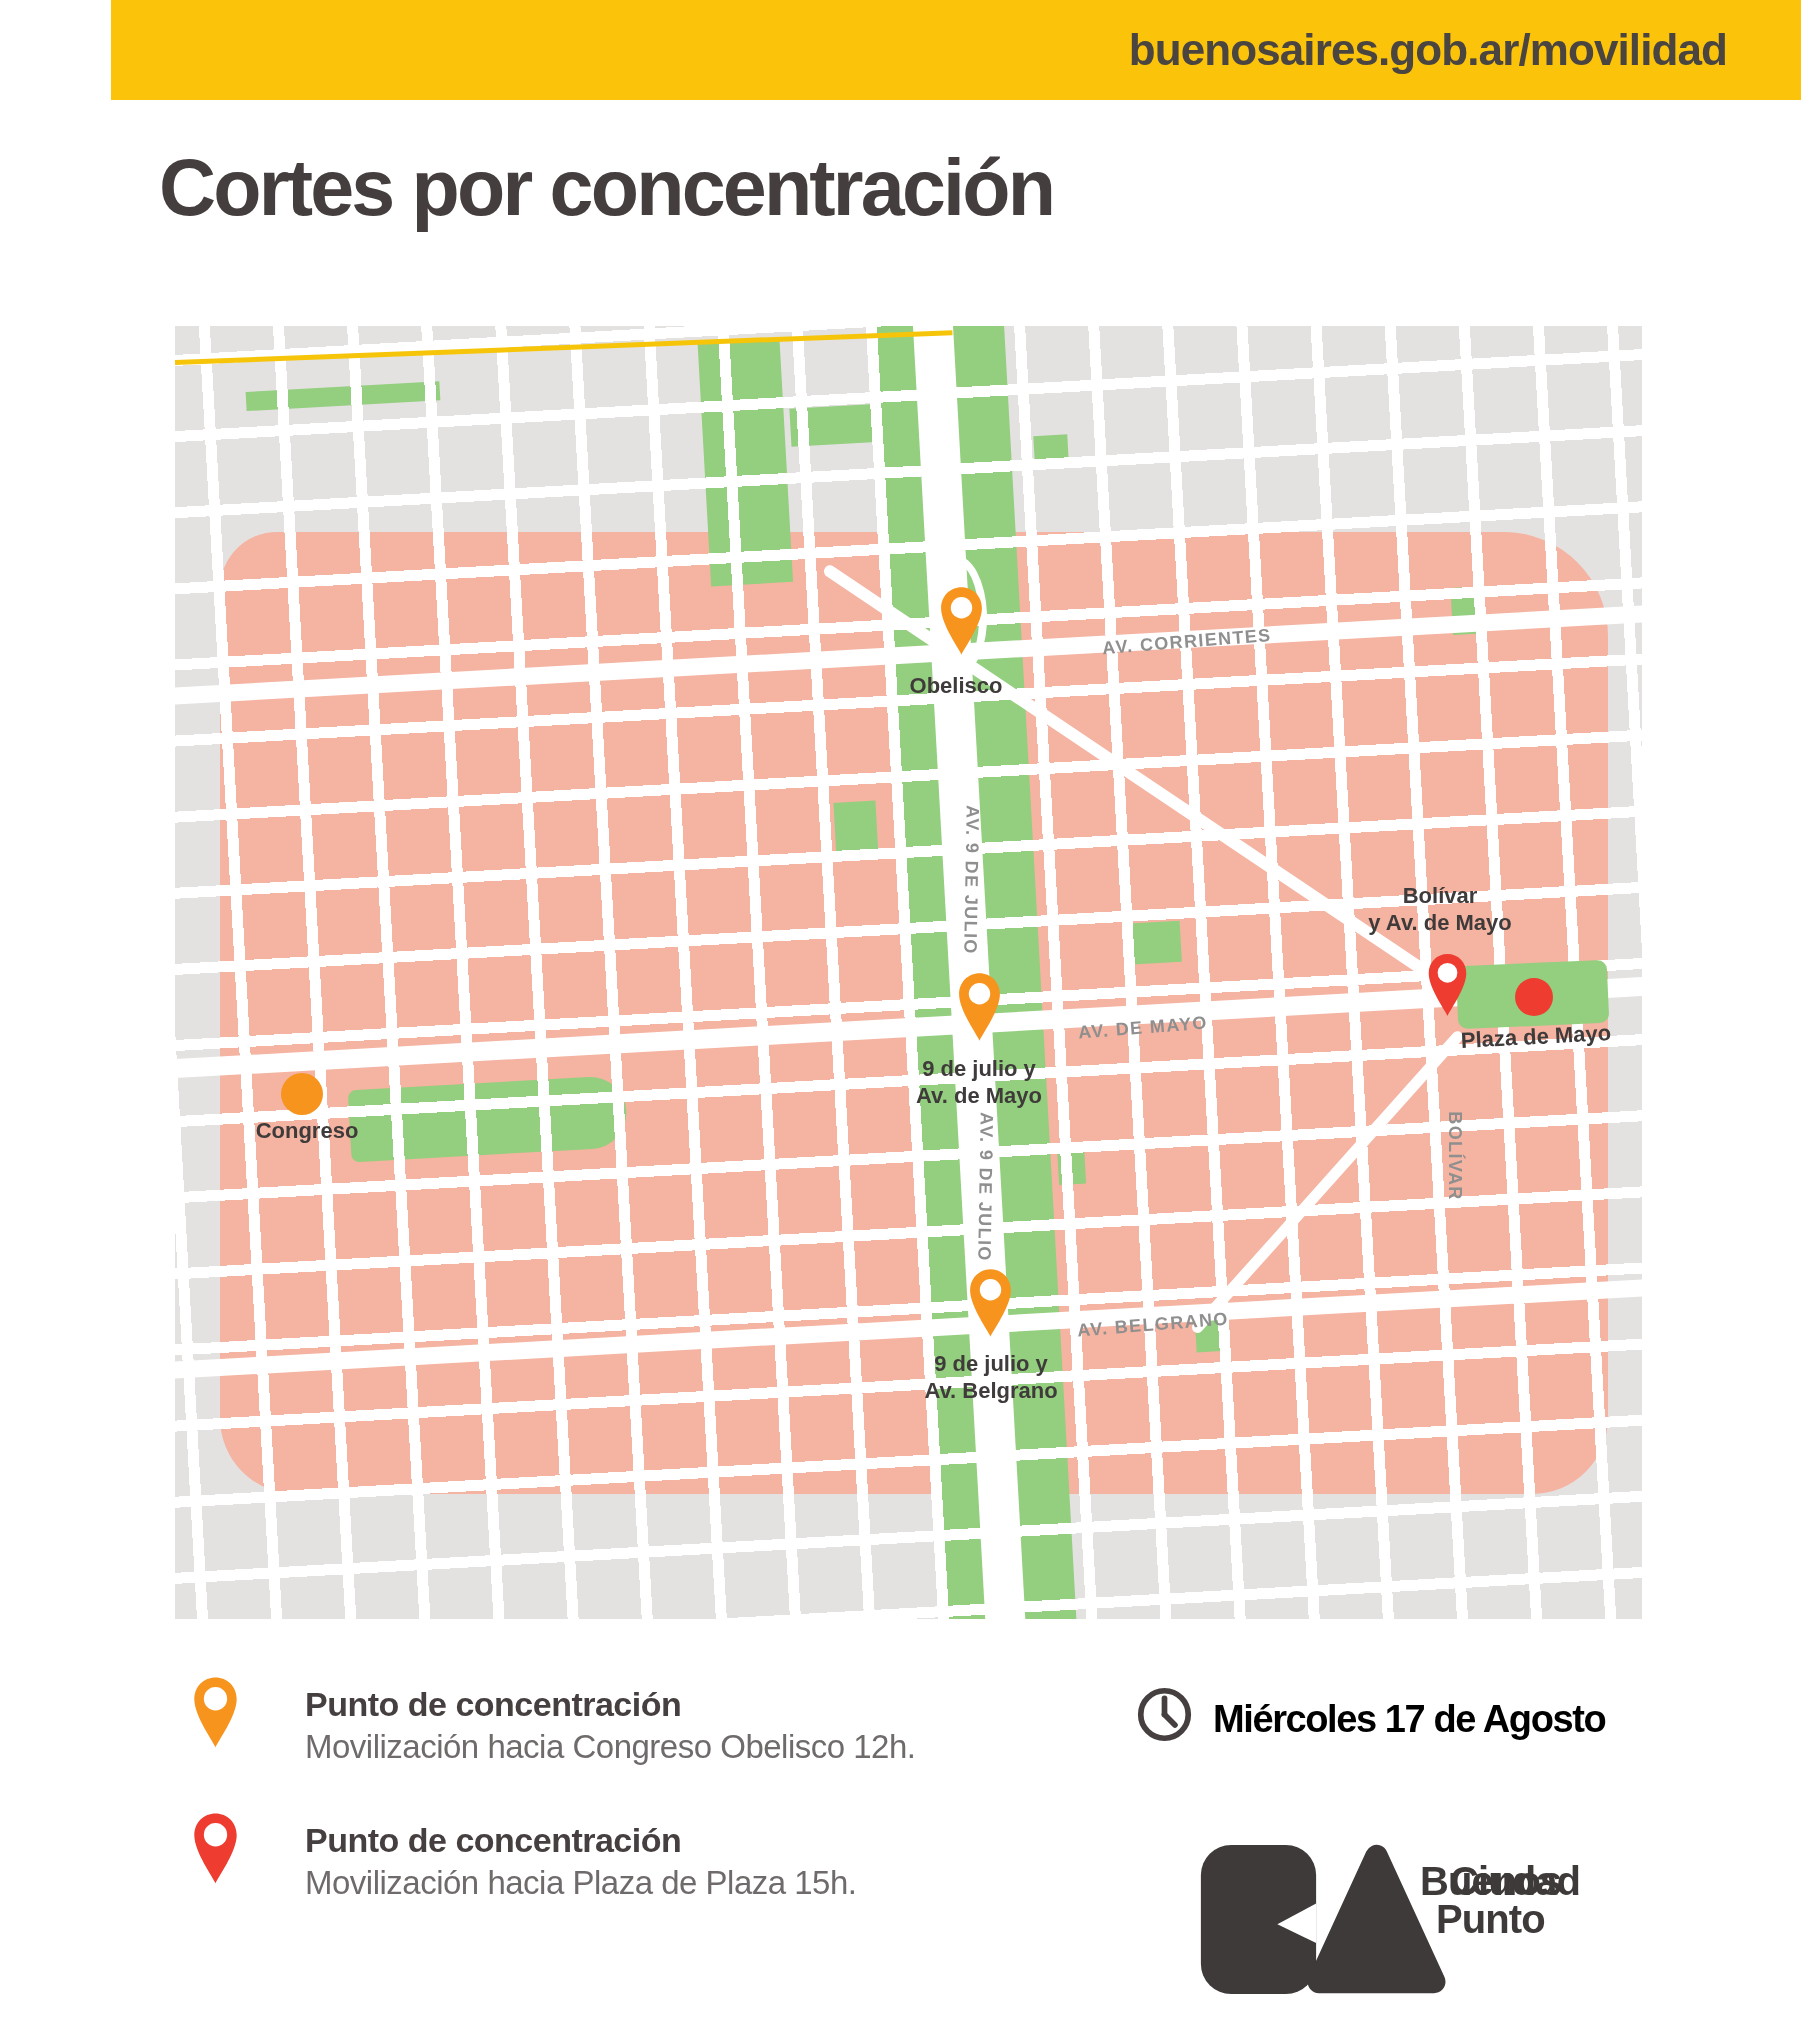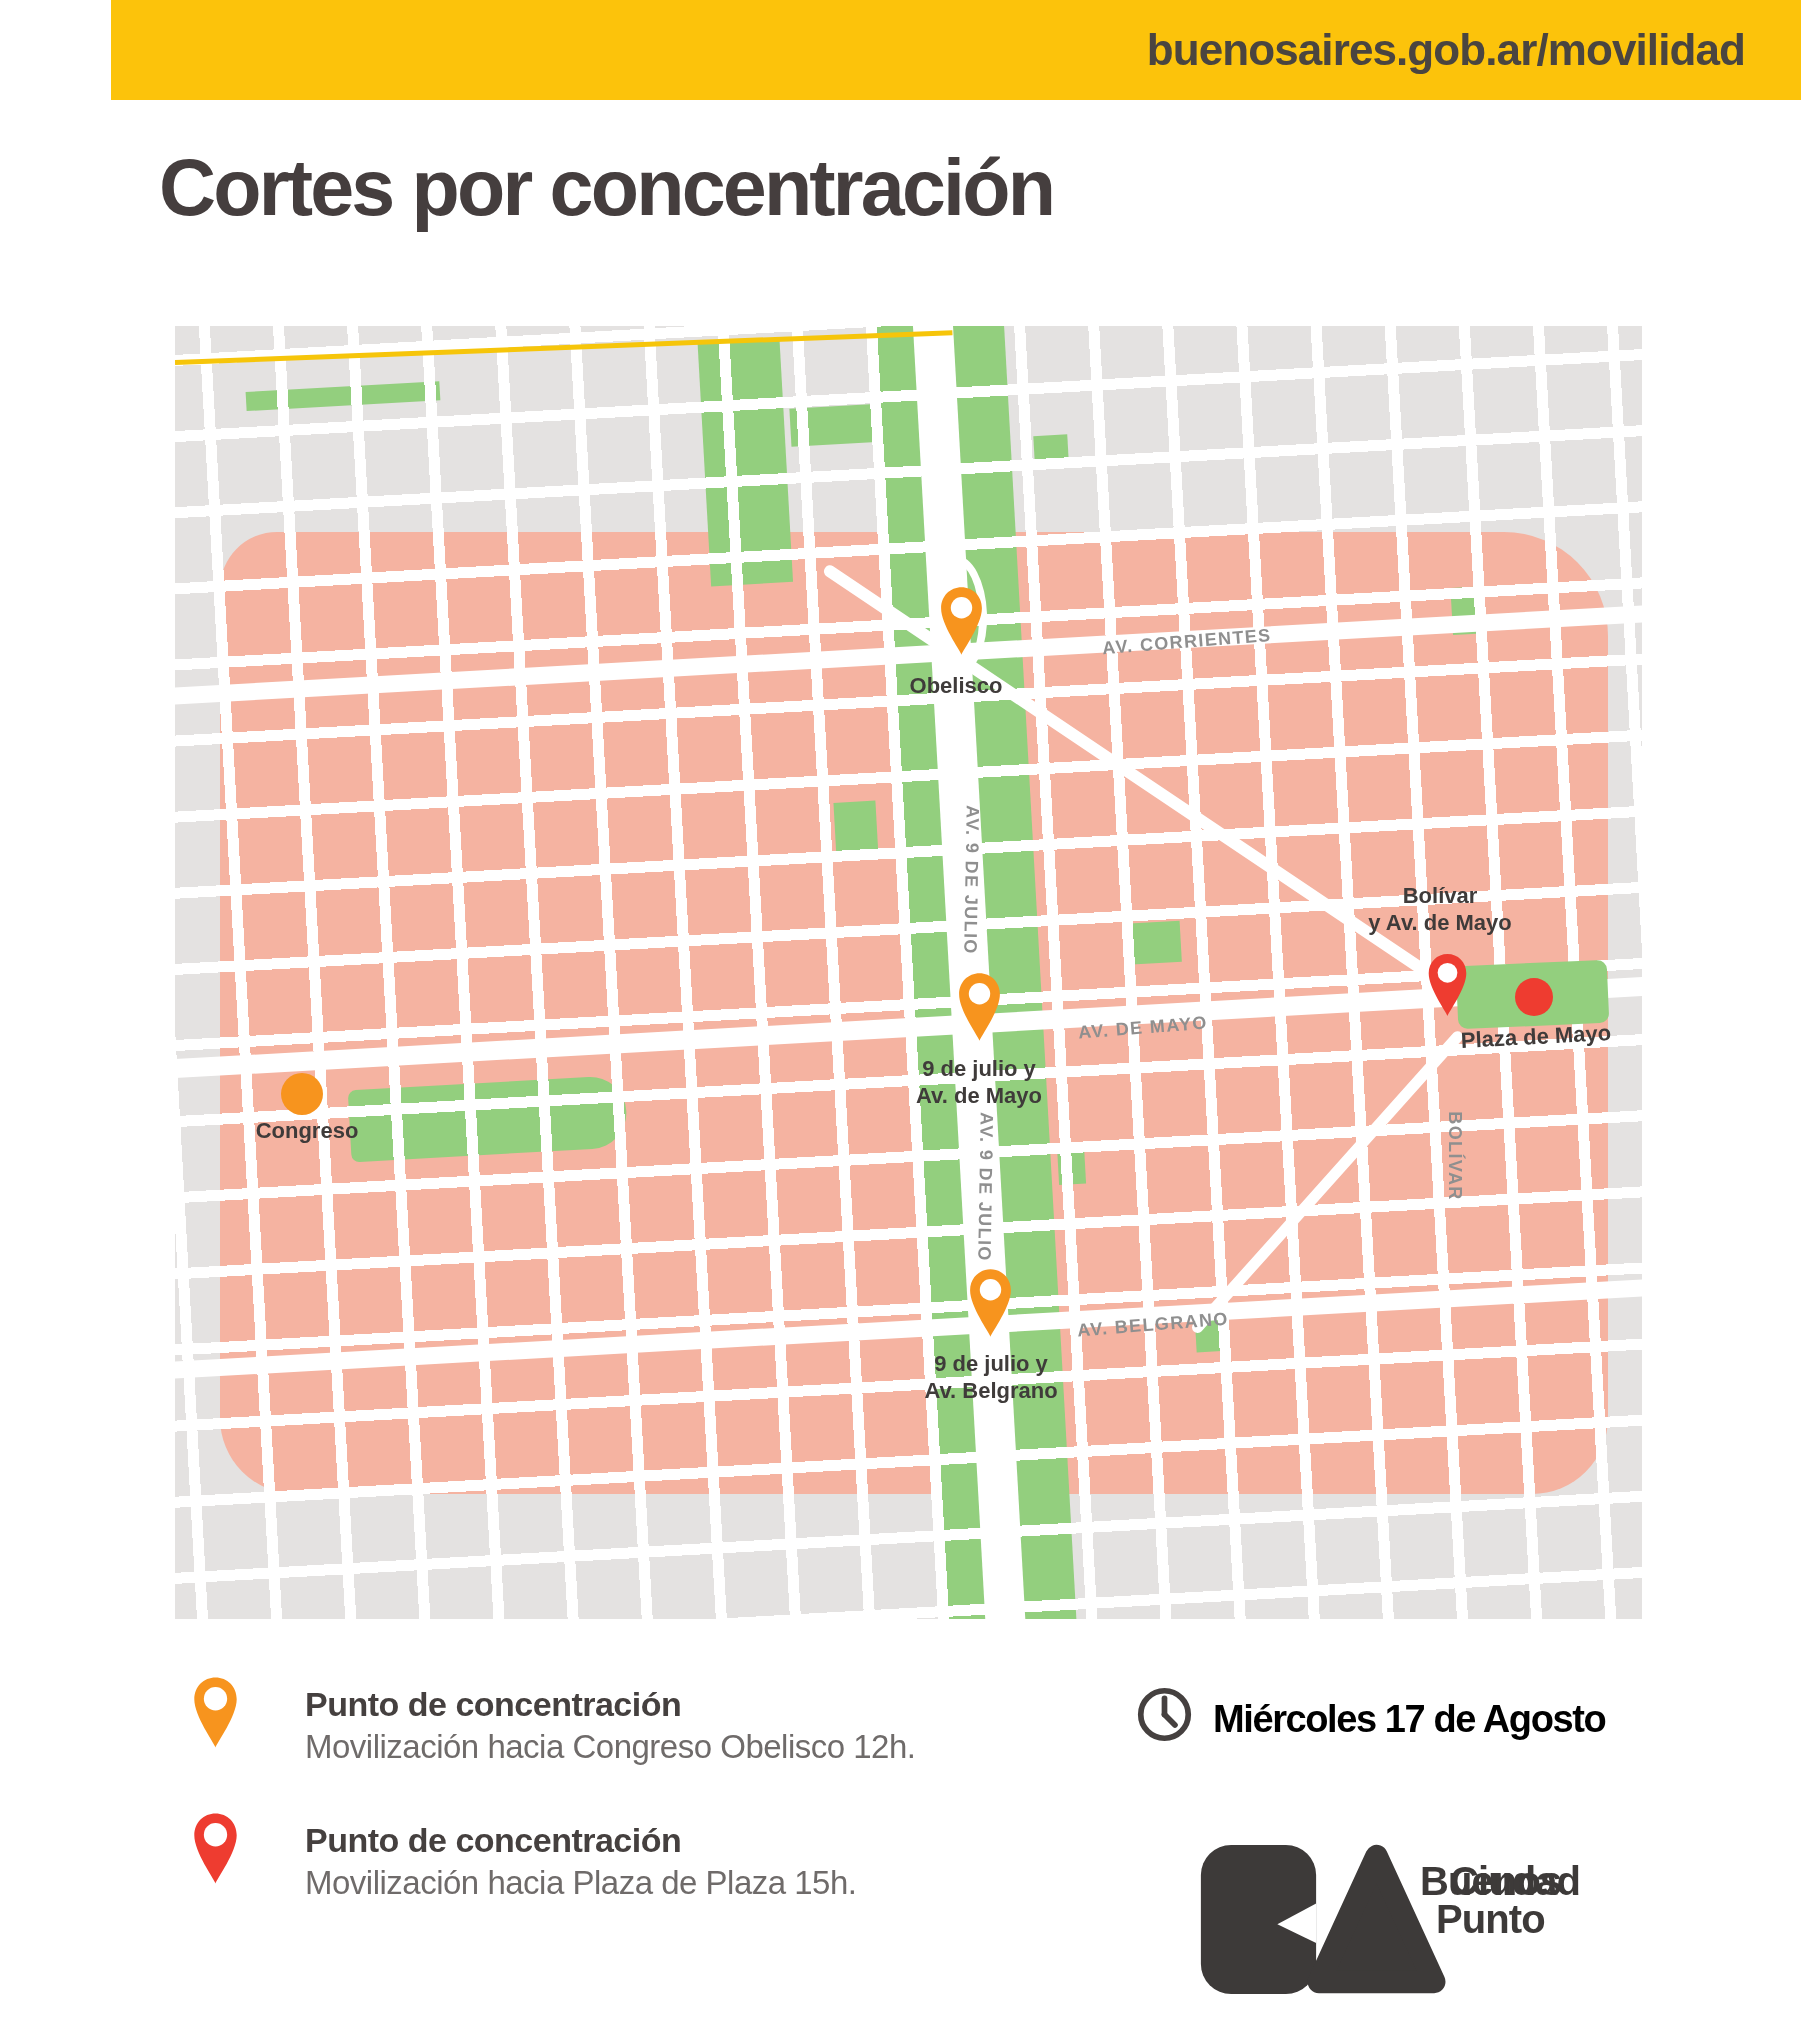--- a/index.html
+++ b/index.html
@@ -5,21 +5,21 @@
   * { margin:0; padding:0; box-sizing:border-box; }
   html,body { background:#ffffff; }
   body {
     width:1817px; height:2042px; position:relative; overflow:hidden;
     font-family:"Liberation Sans", sans-serif;
   }
   .abs { position:absolute; }
 
   
   .top-bar { left:111px; top:0; width:1690px; height:100px; background:#fcc30b;
-    display:flex; align-items:center; justify-content:flex-end; padding-right:56px; }
+    display:flex; align-items:center; justify-content:flex-end; padding-right:74px; }
   .top-bar-url { font-size:44px; font-weight:bold; color:#4a4540; letter-spacing:-0.9px; }
 
   .page-title { left:159px; top:142px; font-size:79px; font-weight:bold;
     color:#453e3e; letter-spacing:-2.8px; }
 
   
   .map { left:175px; top:326px; width:1467px; height:1293px; background:#e4e2e1; overflow:hidden; }
 
   .pink-zone { left:45px; top:206px; width:1388px; height:962px; background:#f5b3a1;
     border-radius:57px 104px 76px 76px; }

